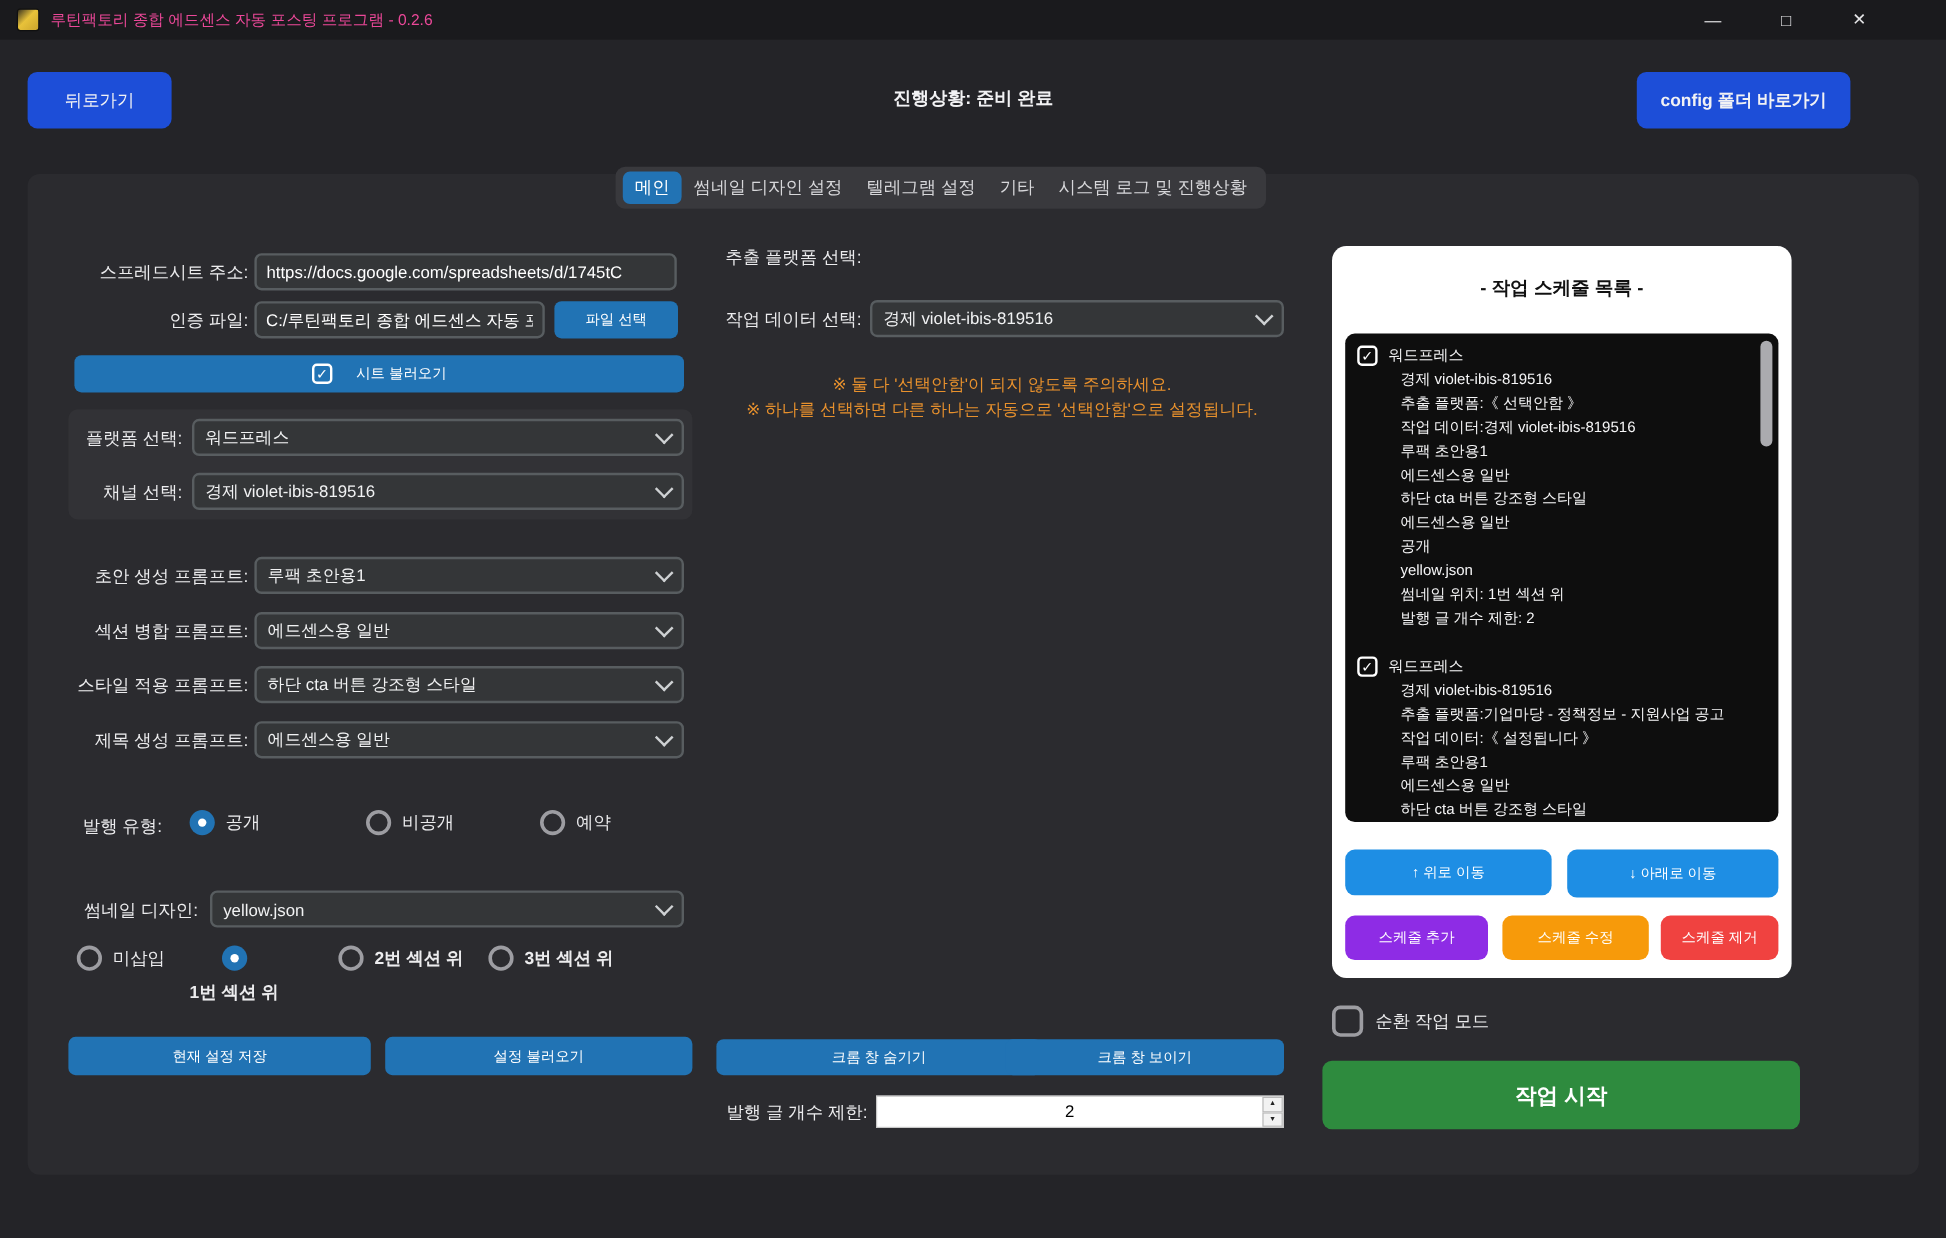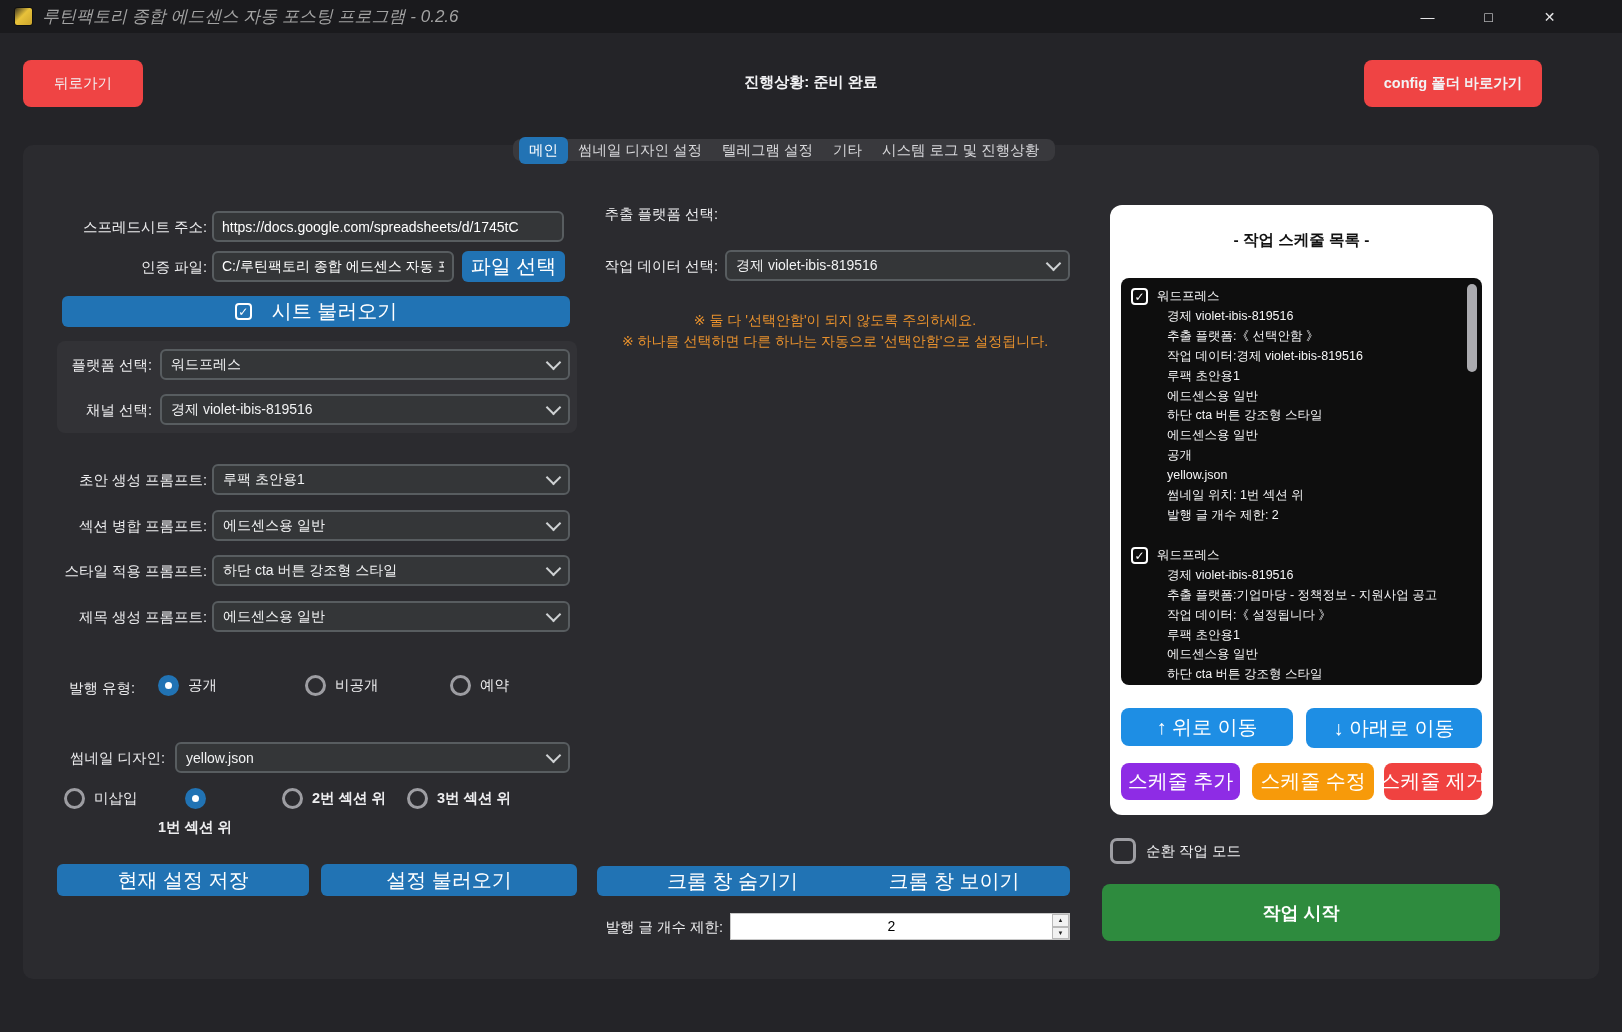--- a/index.html
+++ b/index.html
@@ -2,48 +2,48 @@
 <html><head>
 <meta charset="utf-8">
 <style>
   html,body{margin:0;padding:0;background:#242428;}
   .stage{position:relative;width:1622px;height:1032px;overflow:hidden;
          font-family:"Liberation Sans","DejaVu Sans",sans-serif;color:#ececee;}
   
   .titlebar{position:absolute;left:0;top:0;width:1622px;height:33px;background:#1a1a1d;}
   .app-icon{position:absolute;left:14px;top:7px;width:19px;height:19px;border-radius:3px;
             background:linear-gradient(135deg,#3a3320 0%,#e8c23a 45%,#caa42c 100%);border:1px solid #101010;box-sizing:border-box;}
-  .win-title{position:absolute;left:42px;top:0;height:33px;line-height:33px;font-size:17px;color:#a3a3a3;font-style:italic;}
+  .win-title{position:absolute;left:42px;top:0;height:33px;line-height:33px;font-size:13px;color:#ec4899;}
   .win-controls{position:absolute;right:42px;top:0;height:33px;display:flex;}
   .win-btn{width:61px;height:33px;display:flex;align-items:center;justify-content:center;
            color:#e4e4e6;font-size:14px;}
   
-  .gray-btn{position:absolute;background:#ef4444;border-radius:8px;display:flex;align-items:center;
+  .gray-btn{position:absolute;background:#1d4ed8;border-radius:8px;display:flex;align-items:center;
             justify-content:center;color:#f2f2f4;font-size:14.5px;}
   .status-text{position:absolute;left:0;top:73px;width:1622px;text-align:center;
                font-size:15px;font-weight:bold;color:#f2f2f4;}
   
   .card{position:absolute;left:23px;top:145px;width:1576px;height:834px;background:#2b2b2f;border-radius:10px;}
-  .tabbar{position:absolute;left:513px;top:139px;height:22px;background:#39393d;border-radius:8px;
+  .tabbar{position:absolute;left:513px;top:139px;height:35px;background:#39393d;border-radius:8px;
           display:inline-flex;align-items:center;padding:0 6px;}
   .tab{padding:4px 10px;font-size:14.5px;color:#d7d7da;border-radius:6px;white-space:nowrap;}
   .tab.active{background:#2273b4;color:#fff;}
   
   .lbl{position:absolute;font-size:14.5px;color:#ececee;text-align:right;white-space:nowrap;}
   .combo{position:absolute;display:flex;align-items:center;justify-content:space-between;
          background:#343638;border:2px solid #585d60;border-radius:6px;color:#f1f2f3;
          font-size:14px;padding:0 9px;box-sizing:border-box;white-space:nowrap;overflow:hidden;}
   .combo .txt{overflow:hidden;white-space:nowrap;}
   .chev{flex:none;width:9px;height:9px;border-right:2.5px solid #ced1d3;border-bottom:2.5px solid #ced1d3;
         transform:rotate(45deg);margin-top:-5px;margin-left:8px;}
   .tinput{position:absolute;background:#343638;border:2px solid #585d60;border-radius:6px;color:#fff;
           font-size:14px;padding:0 8px;box-sizing:border-box;outline:none;
           font-family:"Liberation Sans","DejaVu Sans",sans-serif;}
   .btn{position:absolute;display:flex;align-items:center;justify-content:center;color:#fff;
-       font-size:20px;border-radius:6px;white-space:nowrap;}
+       font-size:12px;border-radius:6px;white-space:nowrap;}
   .blue{background:#2173b4;}
   .bblue{background:#1e8ee4;border-radius:8px;}
   .purple{background:#8e2ce5;border-radius:8px;}
   .orange{background:#f79a0a;border-radius:8px;}
   .red{background:#f04240;border-radius:8px;}
   .green{background:#2e8b3e;border-radius:8px;font-weight:bold;font-size:18px;}
   .group-panel{position:absolute;left:57px;top:341px;width:520px;height:92px;background:#323236;border-radius:8px;}
   .cbox{flex:none;width:17px;height:17px;border:2px solid #fff;border-radius:4px;box-sizing:border-box;
         display:flex;align-items:center;justify-content:center;color:#fff;font-size:12px;line-height:1;}
   .cbox.checked::after{content:"✓";}

